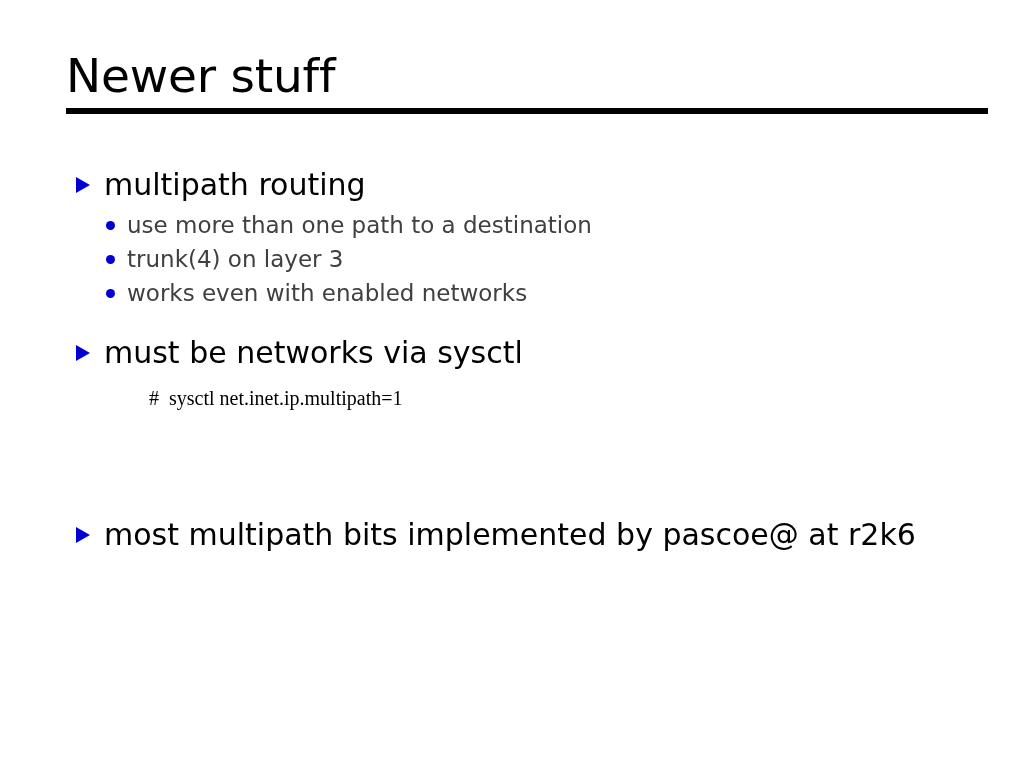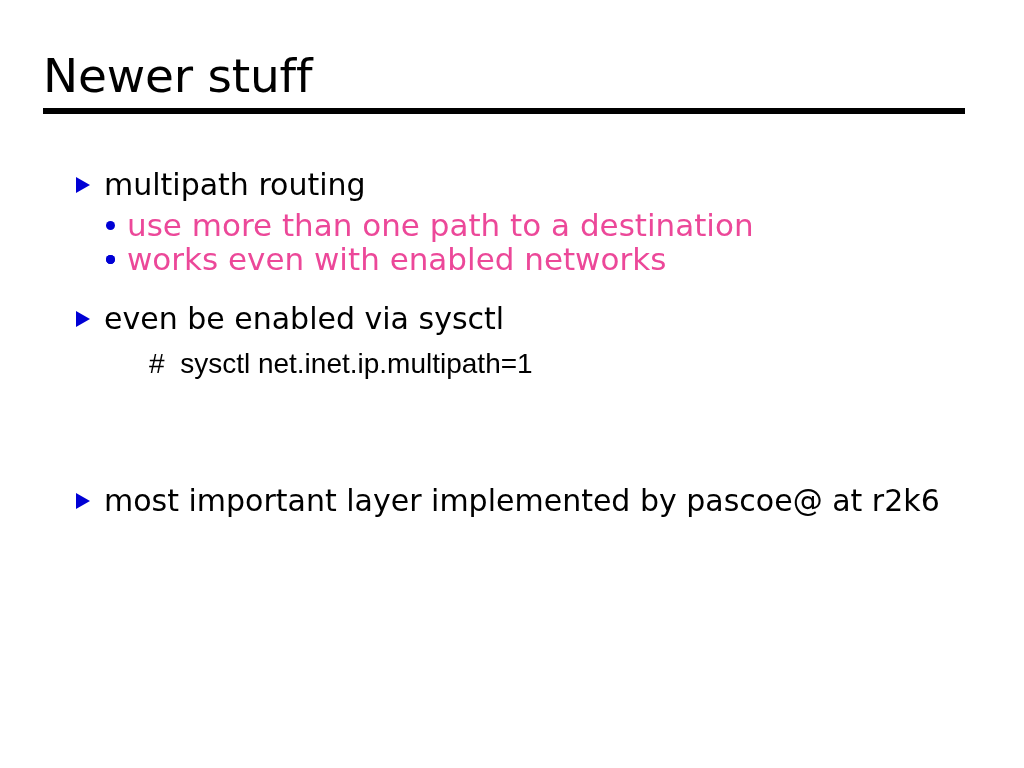--- a/index.html
+++ b/index.html
@@ -19,21 +19,21 @@
     position: relative;
     width: 1024px;
     height: 768px;
     background: #ffffff;
     box-sizing: border-box;
   }
 
   
   .title-block {
     position: absolute;
-    left: 43px;
+    left: 66px;
     top: 50px;
     width: 922px;
   }
   .slide-title {
     font-size: 47px;
     font-weight: 400;
     line-height: 52px;
     letter-spacing: -0.2px;
     color: #000000;
     margin: 0;
@@ -80,37 +80,37 @@
 
   ul.lvl2 {
     list-style: none;
     margin: 2px 0 0 0;
     padding: 0;
   }
   li.lvl2 {
     position: relative;
     padding-left: 27px;
     margin-left: -4px;
-    font-size: 31px;
+    font-size: 23px;
     line-height: 34px;
-    color: #ec4899;
+    color: #404040;
   }
   li.lvl2 > .dot {
     position: absolute;
     left: 6px;
     top: 13px;
     width: 9px;
     height: 9px;
     border-radius: 50%;
     background: #0000d5;
   }
 
   .code-line {
-    font-family: Liberation Sans, sans-serif;
-    font-size: 28px;
+    font-family: Liberation Serif, serif;
+    font-size: 20px;
     line-height: 48px;
     padding-left: 45px;
     color: #000000;
     white-space: pre;
   }
 
   .gap-small { height: 22px; }
   .gap-large { height: 92px; }
 
   .wrap-text { display: block; }
@@ -131,40 +131,41 @@
       <li class="lvl1">
         <span class="marker"></span>
         <span>multipath routing</span>
         <ul class="lvl2">
           <li class="lvl2">
             <span class="dot"></span>
             <span>use more than one path to a destination</span>
           </li>
           <li class="lvl2">
             <span class="dot"></span>
+            <span>trunk(4) on layer 3</span>
           </li>
           <li class="lvl2">
             <span class="dot"></span>
             <span>works even with enabled networks</span>
           </li>
         </ul>
       </li>
 
       <li class="gap-small"></li>
 
       <li class="lvl1">
         <span class="marker"></span>
-        <span>even be enabled via sysctl</span>
+        <span>must be networks via sysctl</span>
         <div class="code-line">#  sysctl net.inet.ip.multipath=1</div>
       </li>
 
       <li class="gap-large"></li>
 
 
       <li class="lvl1">
         <span class="marker"></span>
-        <span class="wrap-text">most important layer implemented by pascoe@ at r2k6</span>
+        <span class="wrap-text">most multipath bits implemented by pascoe@ at r2k6</span>
       </li>
 
     </ul>
   </div>
 
 </div>
 
 </body></html>

